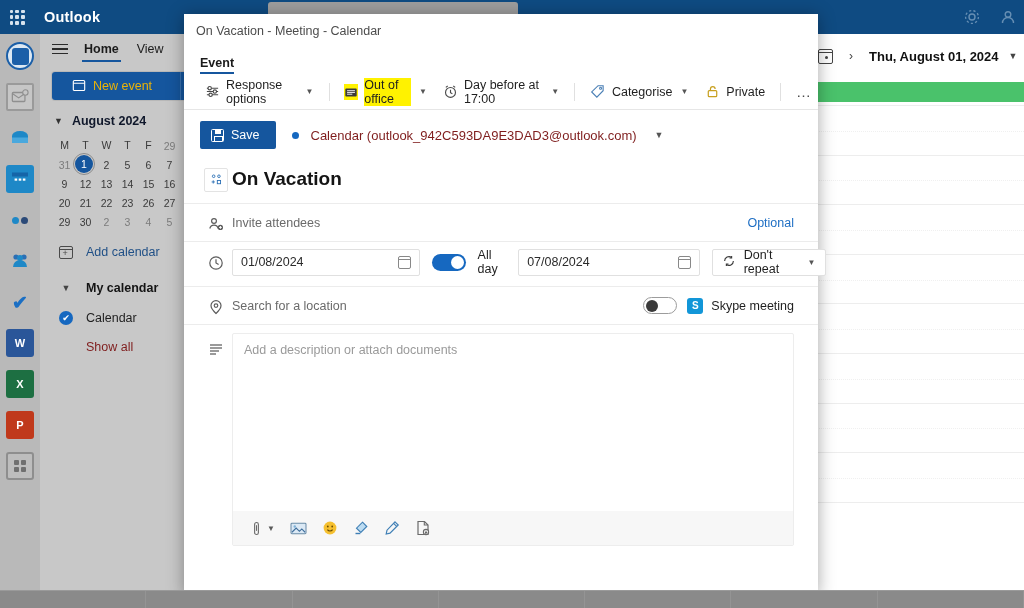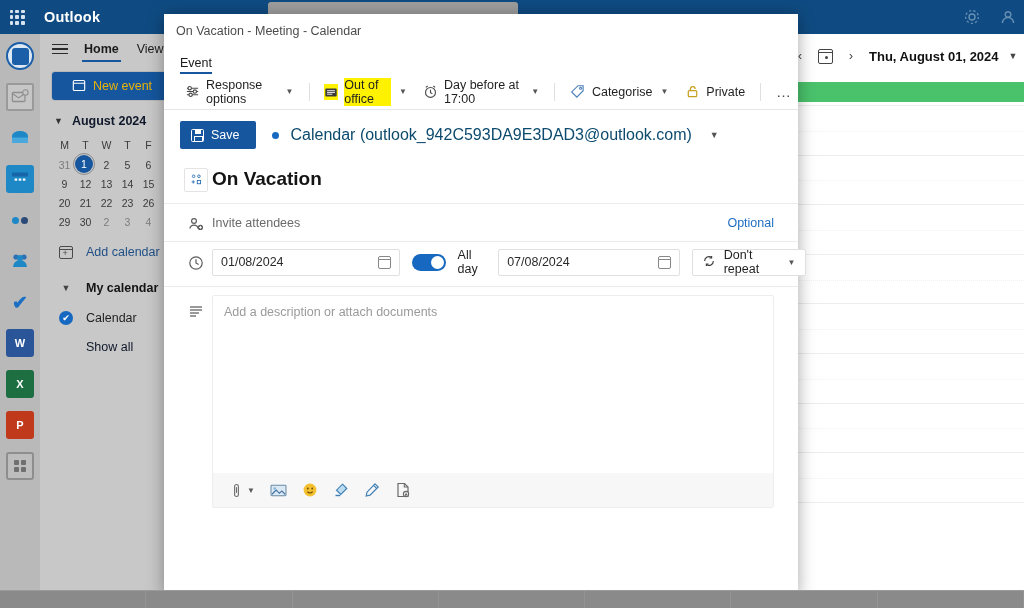--- a/index.html
+++ b/index.html
@@ -121,21 +121,21 @@
   }
   .nav-row.bold { color: #141414; font-weight: 700; }
   .nav-ico { width: 16px; display: flex; align-items: center; justify-content: center; color: #444; }
   .addcal-ico { width: 14px; height: 13px; border: 1.4px solid #4a4a4a; border-radius: 2px; position: relative; }
   .addcal-ico::before { content:""; position:absolute; left:0; right:0; top:2px; height:1.4px; background:#4a4a4a; }
   .addcal-ico::after { content:"+"; position:absolute; left:2.5px; top:1px; font-size:9px; color:#4a4a4a; line-height:11px; }
   .chk-circle {
     width: 14px; height: 14px; border-radius: 50%; background: #1668c0; color: #fff;
     font-size: 9px; display: flex; align-items: center; justify-content: center;
   }
-  .showall { padding-left: 46px; font-size: 12.5px; color: #0f172a; height: 28px; display: flex; align-items: center; }
+  .showall { padding-left: 46px; font-size: 12.5px; color: #7f1d1d; height: 28px; display: flex; align-items: center; }
 
   
   .calsurface {
     position: absolute; left: 216px; top: 34px; width: 808px; height: 560px; background: #ffffff;
   }
   .cal-toolbar { height: 44px; display: flex; align-items: center; gap: 10px; padding-left: 576px; }
   .cal-nav-btn { color: #444; font-size: 12px; width: 16px; text-align: center; }
   .cal-today-ico { width: 15px; height: 15px; border: 1.4px solid #444; border-radius: 2px; position: relative; }
   .cal-today-ico::before { content:""; position:absolute; left:0; right:0; top:2.5px; height:1.4px; background:#444; }
   .cal-today-ico::after { content:""; position:absolute; left:5.5px; top:6px; width:3px; height:3px; border-radius:50%; background:#444; }
@@ -154,28 +154,28 @@
     content: ""; position: absolute; left: 46px; right: 0; top: 24.8px;
     border-top: 1px dotted #f0f0f0;
   }
   .hour-label {
     width: 46px; border-right: 1px solid #ededed; font-size: 11.5px; color: #8a8a8a;
     padding-right: 6px; text-align: right; padding-top: 1px;
   }
 
   
   .dialog {
-    position: absolute; left: 164px; top: 14px; width: 634px; height: 580px;
+    position: absolute; left: 184px; top: 14px; width: 634px; height: 580px;
     background: #ffffff; box-shadow: 0 2px 16px rgba(0,0,0,.35);
   }
   .dlg-titlebar { height: 34px; display: flex; align-items: center; padding: 0 12px; }
   .dlg-title { font-size: 12.5px; color: #4c4c4c; }
   .dlg-tabs { height: 26px; padding: 0 16px; display: flex; align-items: flex-end; }
   .dlg-tab {
-    font-size: 12.5px; font-weight: 400; color: #1a1a1a; position: relative; padding-bottom: 4px;
+    font-size: 12.5px; font-weight: 700; color: #1a1a1a; position: relative; padding-bottom: 4px;
   }
   .dlg-tab.active::after {
     content: ""; position: absolute; left: 0; right: 0; bottom: 0; height: 2.2px; background: #15569e;
   }
   .dlg-ribbon {
     height: 36px; border-bottom: 1px solid #e6e6e6; display: flex; align-items: center;
     padding-left: 14px; gap: 2px; background: #fff;
   }
   .rb-item { display: flex; align-items: center; gap: 6px; padding: 5px 7px; font-size: 12.5px; color: #1f1f1f; }
   .rb-item .caret { font-size: 8px; color: #555; margin-left: 2px; }
@@ -188,21 +188,21 @@
   .save-btn {
     background: #15569e; color: #fff; font-size: 12.5px; border-radius: 2px;
     padding: 7px 16px 7px 11px; display: flex; align-items: center; gap: 7px;
   }
   .save-ico {
     width: 13px; height: 13px; border: 1.4px solid #fff; border-radius: 1.5px; position: relative;
   }
   .save-ico::before { content:""; position:absolute; left:2.5px; top:0; width:6px; height:4px; background:#fff; }
   .save-ico::after { content:""; position:absolute; left:2px; bottom:0; width:7px; height:4px; border:1px solid #fff; border-bottom:none; }
   .acct-dot { width: 7px; height: 7px; border-radius: 50%; background: #1668c0; }
-  .acct-text { font-size: 16px; color: #0c4a6e; }
+  .acct-text { font-size: 13px; color: #7f1d1d; }
   .acct-caret { font-size: 9px; color: #555; margin-left: 6px; }
 
   .field-row { display: flex; align-items: flex-start; padding: 0 24px 0 16px; min-height: 37px; }
   .field-ico {
     width: 32px; min-height: 37px; display: flex; align-items: center; justify-content: center;
     color: #5c5c5c; flex: 0 0 32px; padding-top: 2px;
   }
   .field-main { flex: 1; display: flex; align-items: center; min-height: 37px; }
   .underline { border-bottom: 1px solid #ececec; }
 
@@ -625,20 +625,36 @@
                     <path d="M11 2.2V4.6h-2.4M5 13.8v-2.4h2.4" fill="none" stroke="#3a3a3a" stroke-width="1.3"></path>
                   </svg>
               </span>
               <span>Don't repeat</span>
               <span class="caret">▼</span>
             </div>
           </div>
         </div>
       </div>
 
+      <div class="field-row underline">
+        <div class="field-ico">
+          <svg viewBox="0 0 16 16" width="16" height="16">
+              <path d="M8 14.5S13 10 13 6.6A5 5 0 003 6.6C3 10 8 14.5 8 14.5z" fill="none" stroke="#5c5c5c" stroke-width="1.2"></path>
+              <circle cx="8" cy="6.6" r="1.8" fill="none" stroke="#5c5c5c" stroke-width="1.2"></circle>
+            </svg>
+        </div>
+        <div class="field-main">
+          <span class="loc-placeholder">Search for a location</span>
+          <div class="toggle off" style="margin-right:10px">
+              <span class="knob"></span>
+            </div>
+          <span class="skype-badge">S</span>
+          <span class="skype-label" style="margin-left:8px">Skype meeting</span>
+        </div>
+      </div>
 
       <div class="desc-wrap">
         <div class="field-ico" style="align-items:flex-start;padding-top:8px;min-height:0">
           <svg viewBox="0 0 16 16" width="16" height="16">
               <path d="M2 4h12M2 7h12M2 10h9M2 13h6" stroke="#7a7a7a" stroke-width="1.3"></path>
             </svg>
         </div>
         <div class="desc-box">
           <div class="desc-placeholder">Add a description or attach documents</div>
           <div class="desc-toolbar">

